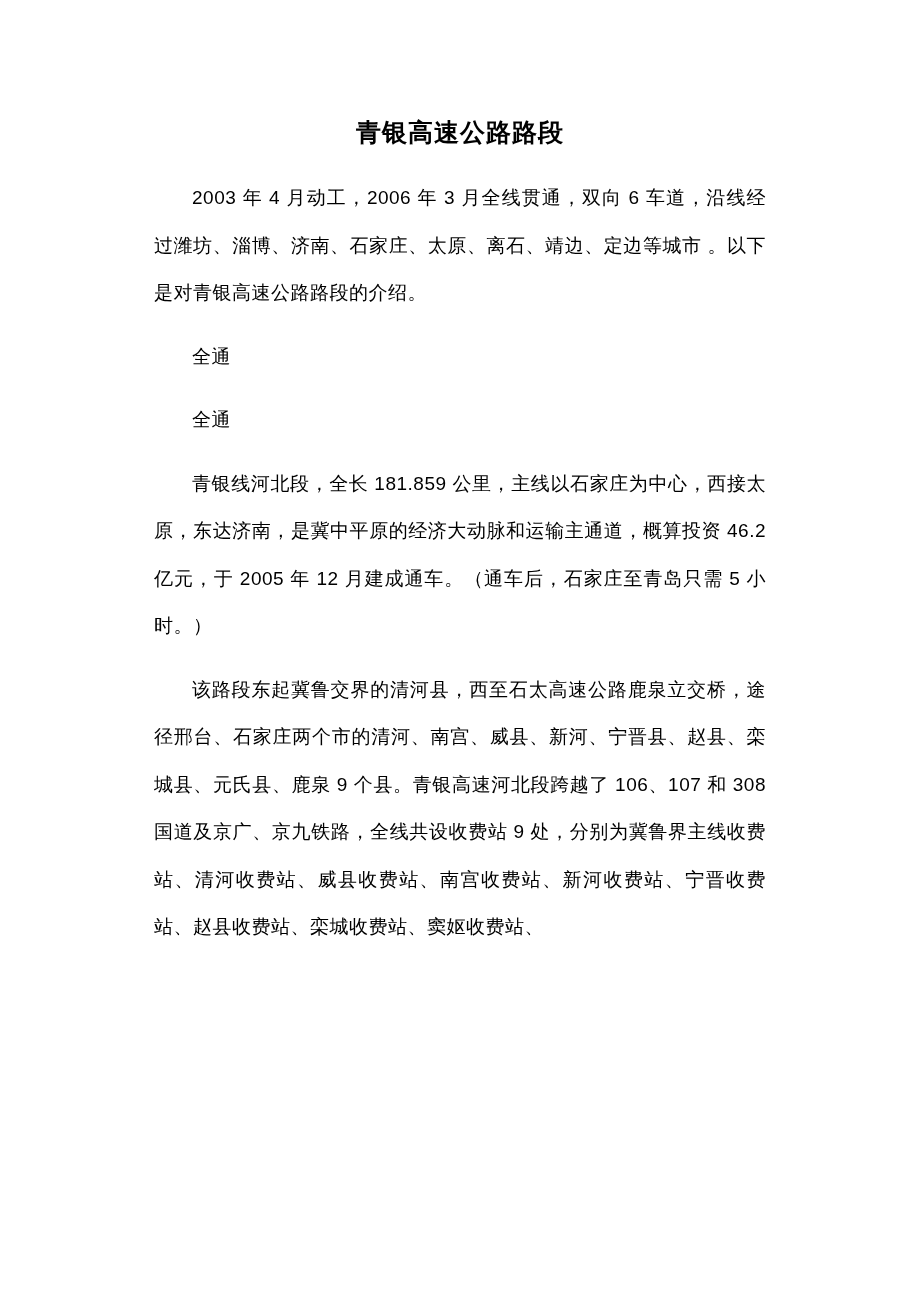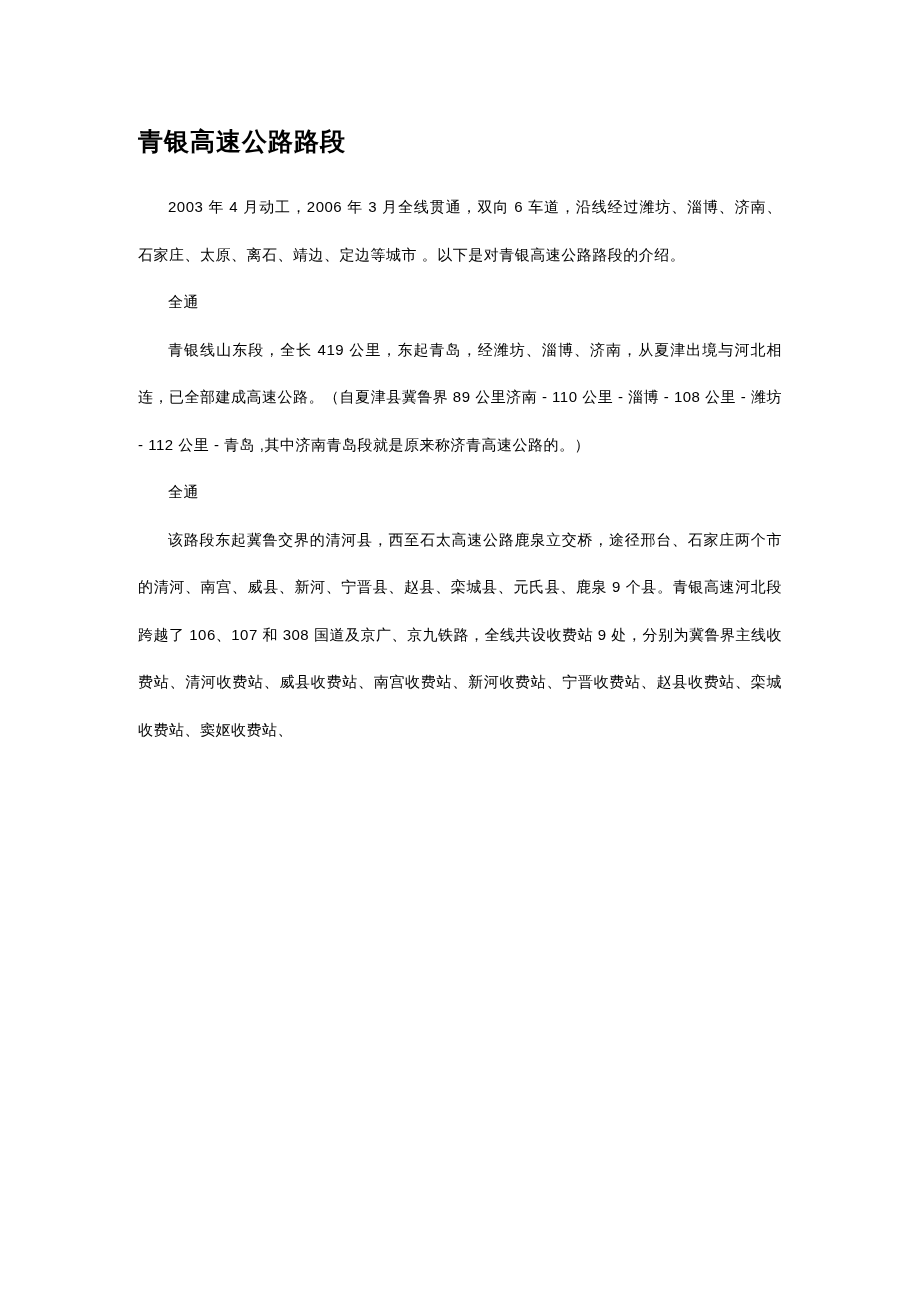--- a/index.html
+++ b/index.html
@@ -15,41 +15,42 @@
     color: #000000;
   }
   .doc {
     box-sizing: border-box;
     width: 920px;
     height: 1302px;
     padding: 103px 138px 0 138px;
     background: #ffffff;
   }
   .doc-title {
-    margin: 16px 0 20px 0;
+    margin: 7px 0 20px 0;
     font-size: 25px;
     line-height: 44px;
     font-weight: 700;
+    text-align: center;
     letter-spacing: 1px;
   }
   .doc-body p {
-    margin: 0;
-    font-size: 15px;
+    margin: 16px;
+    font-size: 19px;
     line-height: 47.5px;
     text-align: justify;
     text-indent: 2em;
     word-break: break-all;
     letter-spacing: 0.5px;
   }
 </style>
 </head>
 <body>
 
 <div class="doc">
   <h1 class="doc-title">青银高速公路路段</h1>
   <div class="doc-body">
     <p>2003 年 4 月动工，2006 年 3 月全线贯通，双向 6 车道，沿线经过潍坊、淄博、济南、石家庄、太原、离石、靖边、定边等城市 。以下是对青银高速公路路段的介绍。</p>
     <p>全通</p>
-    <p>青银线山东段，全长 419 公里，东起青岛，经潍坊、淄博、济南，从夏津出境与河北相连，已全部建成高速公路。（自夏津县冀鲁界 89 公里济南 - 110 公里 - 淄博 - 108 公里 - 潍坊 - 112 公里 - 青岛 ,其中济南青岛段就是原来称济青高速公路的。）</p>
     <p>全通</p>
+    <p>青银线河北段，全长 181.859 公里，主线以石家庄为中心，西接太原，东达济南，是冀中平原的经济大动脉和运输主通道，概算投资 46.2 亿元，于 2005 年 12 月建成通车。（通车后，石家庄至青岛只需 5 小时。）</p>
     <p>该路段东起冀鲁交界的清河县，西至石太高速公路鹿泉立交桥，途径邢台、石家庄两个市的清河、南宫、威县、新河、宁晋县、赵县、栾城县、元氏县、鹿泉 9 个县。青银高速河北段跨越了 106、107 和 308 国道及京广、京九铁路，全线共设收费站 9 处，分别为冀鲁界主线收费站、清河收费站、威县收费站、南宫收费站、新河收费站、宁晋收费站、赵县收费站、栾城收费站、窦妪收费站、</p>
   </div>
 </div>
 
 </body></html>

